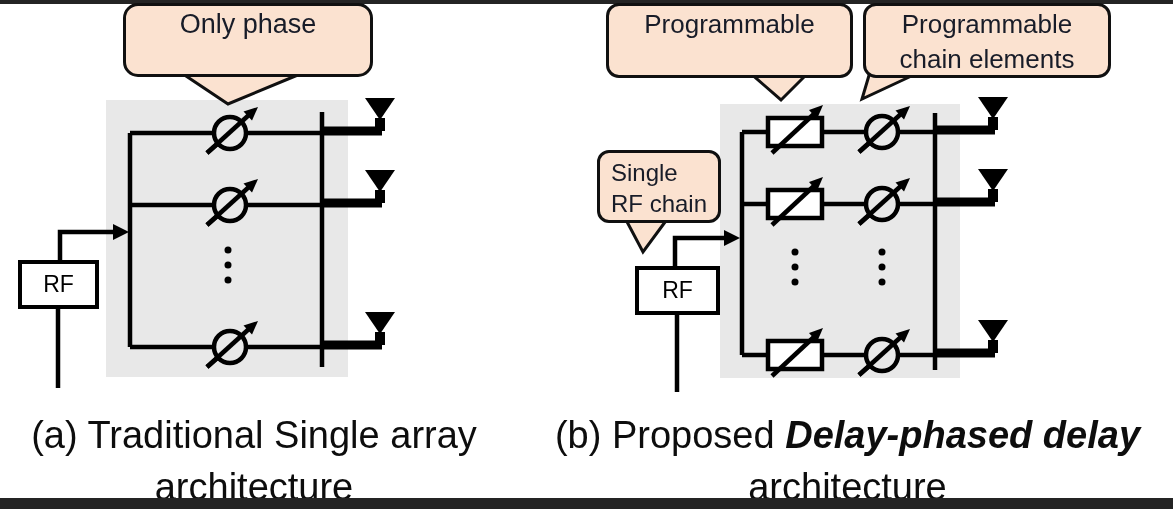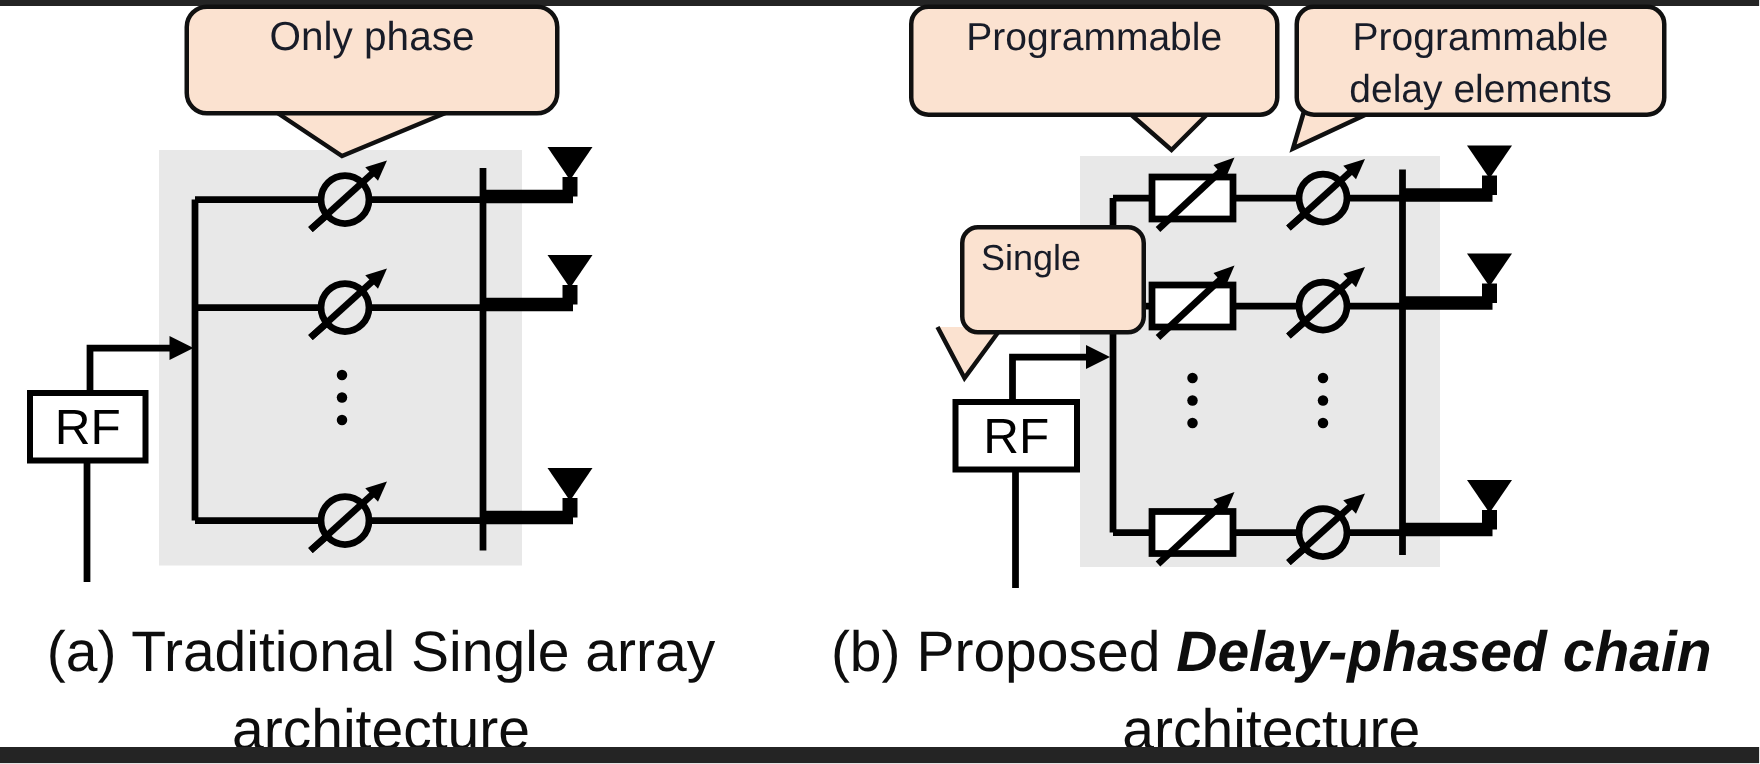--- a/index.html
+++ b/index.html
@@ -24,25 +24,25 @@
     position:absolute;z-index:3;background:var(--bubble-fill,#fbe2d0);
     border:3px solid var(--bubble-border,#101010);box-sizing:border-box;
     color:var(--text-dark,#181c28);text-align:center;
   }
   #bubble-a-phase{left:123px;top:3px;width:250px;height:74px;border-radius:15px;
     font-size:27px;line-height:35px;padding-top:1px;}
   #bubble-b-delay{left:606px;top:3px;width:247px;height:75px;border-radius:13px;
     font-size:26px;line-height:35px;padding-top:1px;}
   #bubble-b-phase{left:863px;top:3px;width:248px;height:75px;border-radius:13px;
     font-size:26px;line-height:35px;padding-top:1px;}
-  #bubble-b-rf{left:640px;top:150px;width:124px;height:73px;border-radius:12px;
+  #bubble-b-rf{left:597px;top:150px;width:124px;height:73px;border-radius:12px;
     font-size:24px;line-height:31px;text-align:left;padding:4px 0 0 11px;}
   .rflabel{
     position:absolute;z-index:2;text-align:center;color:#000;
-    font-size:33px;
+    font-size:23px;
   }
   #rf-a-label{left:20px;top:262px;width:77px;height:45px;line-height:45px;}
   #rf-b-label{left:637px;top:268px;width:81px;height:45px;line-height:45px;}
   .caption{position:absolute;z-index:2;color:var(--caption,#0d0d0d);font-size:38px;
     line-height:50px;text-align:center;white-space:nowrap;}
   #caption-a-1{left:-6px;top:410px;width:520px;}
   #caption-a-2{left:-6px;top:462px;width:520px;}
   #caption-b-1{left:522px;top:410px;width:651px;}
   #caption-b-2{left:522px;top:462px;width:651px;}
   .bi{font-weight:bold;font-style:italic;}
@@ -139,36 +139,37 @@
   </svg>
 
   <div id="bubble-a-phase" class="bubble">
     <div>Only phase</div>
   </div>
   <div id="bubble-b-delay" class="bubble">
     <div>Programmable</div>
   </div>
   <div id="bubble-b-phase" class="bubble">
     <div>Programmable</div>
-    <div>delay elements</div>
+    <div>chain elements</div>
   </div>
   <div id="bubble-b-rf" class="bubble">
     <div>Single</div>
+    <div>RF chain</div>
   </div>
 
   <div id="rf-a-label" class="rflabel">RF</div>
   <div id="rf-b-label" class="rflabel">RF</div>
 
   <div id="caption-a-1" class="caption">
     <span>(a) Traditional Single array</span>
   </div>
   <div id="caption-a-2" class="caption">
     <span>architecture</span>
   </div>
   <div id="caption-b-1" class="caption">
-    <span>(b) Proposed </span><span class="bi">Delay-phased chain</span>
+    <span>(b) Proposed </span><span class="bi">Delay-phased delay</span>
   </div>
   <div id="caption-b-2" class="caption">
     <span>architecture</span>
   </div>
 
   <div id="bottombar" class="bar"></div>
 </div>
 
 </body></html>

